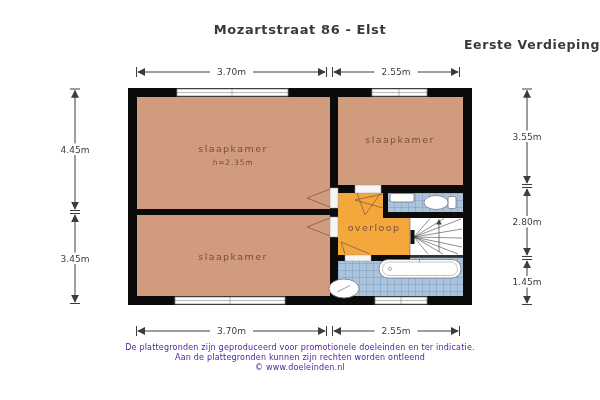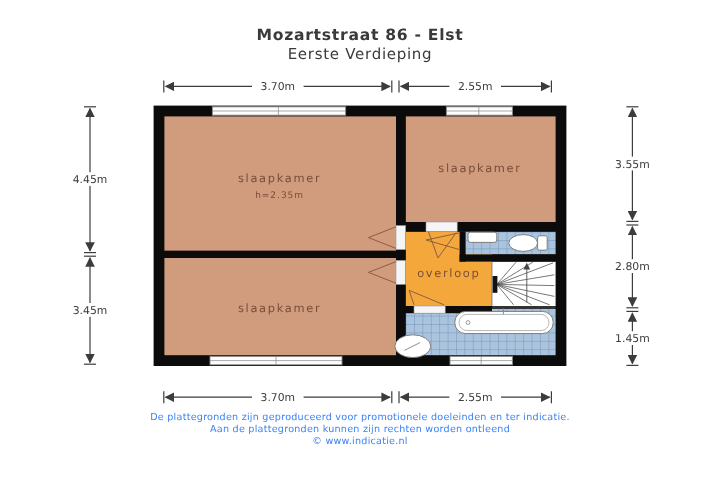--- a/index.html
+++ b/index.html
@@ -1,21 +1,21 @@
 <!DOCTYPE html>
 <html><head>
 <meta charset="utf-8">
 <style>
   html,body{margin:0;padding:0;background:#fff;}
   .stage{position:relative;width:600px;height:400px;background:#ffffff;overflow:hidden;
          font-family:"DejaVu Sans","Liberation Sans",sans-serif;}
   .title-block{position:absolute;top:22px;left:0;width:600px;text-align:center;color:#3a3a3a;}
   .title-line1{font-size:13px;font-weight:bold;letter-spacing:0.6px;line-height:15px;}
-  .title-line2{font-size:12.5px;font-weight:normal;letter-spacing:0.6px;line-height:15px;}
-  .footer-block{position:absolute;top:343px;left:0;width:600px;text-align:center;color:#3b82f6;}
+  .title-line2{font-size:12.5px;font-weight:bold;letter-spacing:0.6px;line-height:15px;text-align:right;}
+  .footer-block{position:absolute;top:343px;left:0;width:600px;text-align:center;color:#4c1d95;}
   .footer-line{font-size:8px;line-height:10px;letter-spacing:0.2px;}
   svg{position:absolute;top:0;left:0;}
   .wall{fill:#0b0b0b;}
   .jamb{fill:#f5f5f5;stroke:#999;stroke-width:0.5;}
   .win{fill:#fdfdfd;stroke:#8a8a8a;stroke-width:0.8;}
   .winline{stroke:#8a8a8a;stroke-width:0.6;}
   .door{fill:none;stroke:#8a5a44;stroke-width:0.8;}
   .fixture{fill:#ffffff;stroke:#777;stroke-width:0.8;}
   .fixture-inner{fill:none;stroke:#b5b5b5;stroke-width:0.8;}
   .stairline{stroke:#444;stroke-width:0.6;fill:none;}
@@ -194,16 +194,16 @@
       <line class="dim-tick" x1="522" y1="304.5" x2="532" y2="304.5"></line>
       <line class="dim-line" x1="527" y1="261" x2="527" y2="303" marker-start="url(#arr)" marker-end="url(#arr)"></line>
       <rect class="dim-bg" x="506" y="276" width="42" height="11.5"></rect>
       <text class="dim-text" x="527" y="285.2">1.45m</text>
     </g>
   </svg>
 
   <div class="footer-block">
     <div class="footer-line">De plattegronden zijn geproduceerd voor promotionele doeleinden en ter indicatie.</div>
     <div class="footer-line">Aan de plattegronden kunnen zijn rechten worden ontleend</div>
-    <div class="footer-line">© www.indicatie.nl</div>
+    <div class="footer-line">© www.doeleinden.nl</div>
   </div>
 
 </div>
 
 </body></html>

